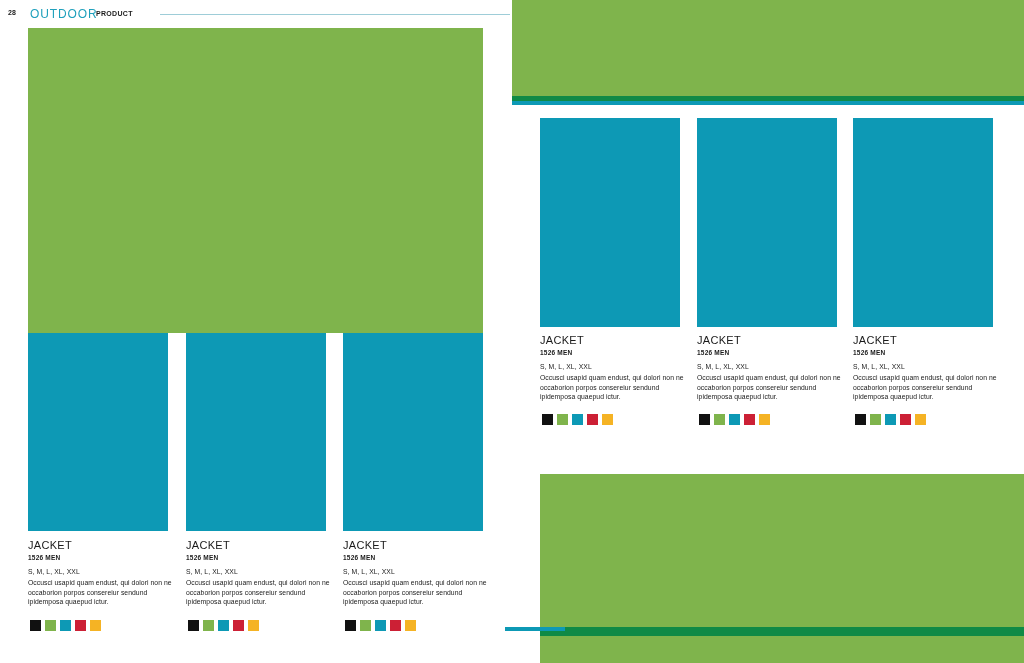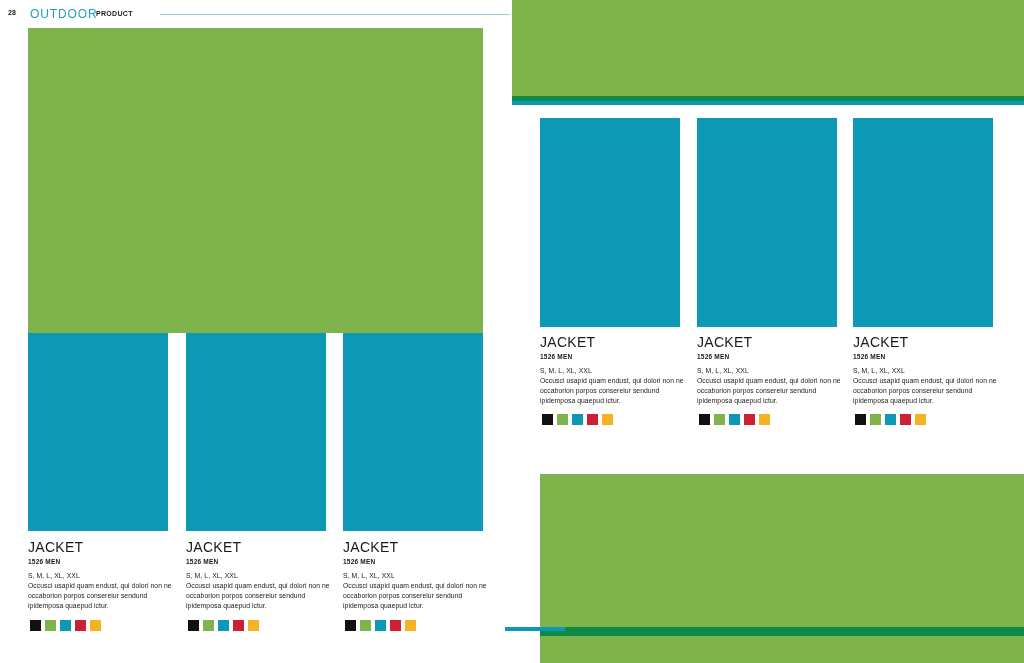--- a/index.html
+++ b/index.html
@@ -132,21 +132,21 @@
   }
 
   
   .caption {
     position: absolute;
     width: 152px;
     color: #1a1a1a;
   }
 
   .caption .title {
-    font-size: 14px;
+    font-size: 11px;
     font-weight: normal;
     letter-spacing: 0.3px;
     line-height: 1.25;
     margin-bottom: 1px;
   }
 
   .caption .code {
     font-size: 6.5px;
     font-weight: bold;
     letter-spacing: 0.2px;

